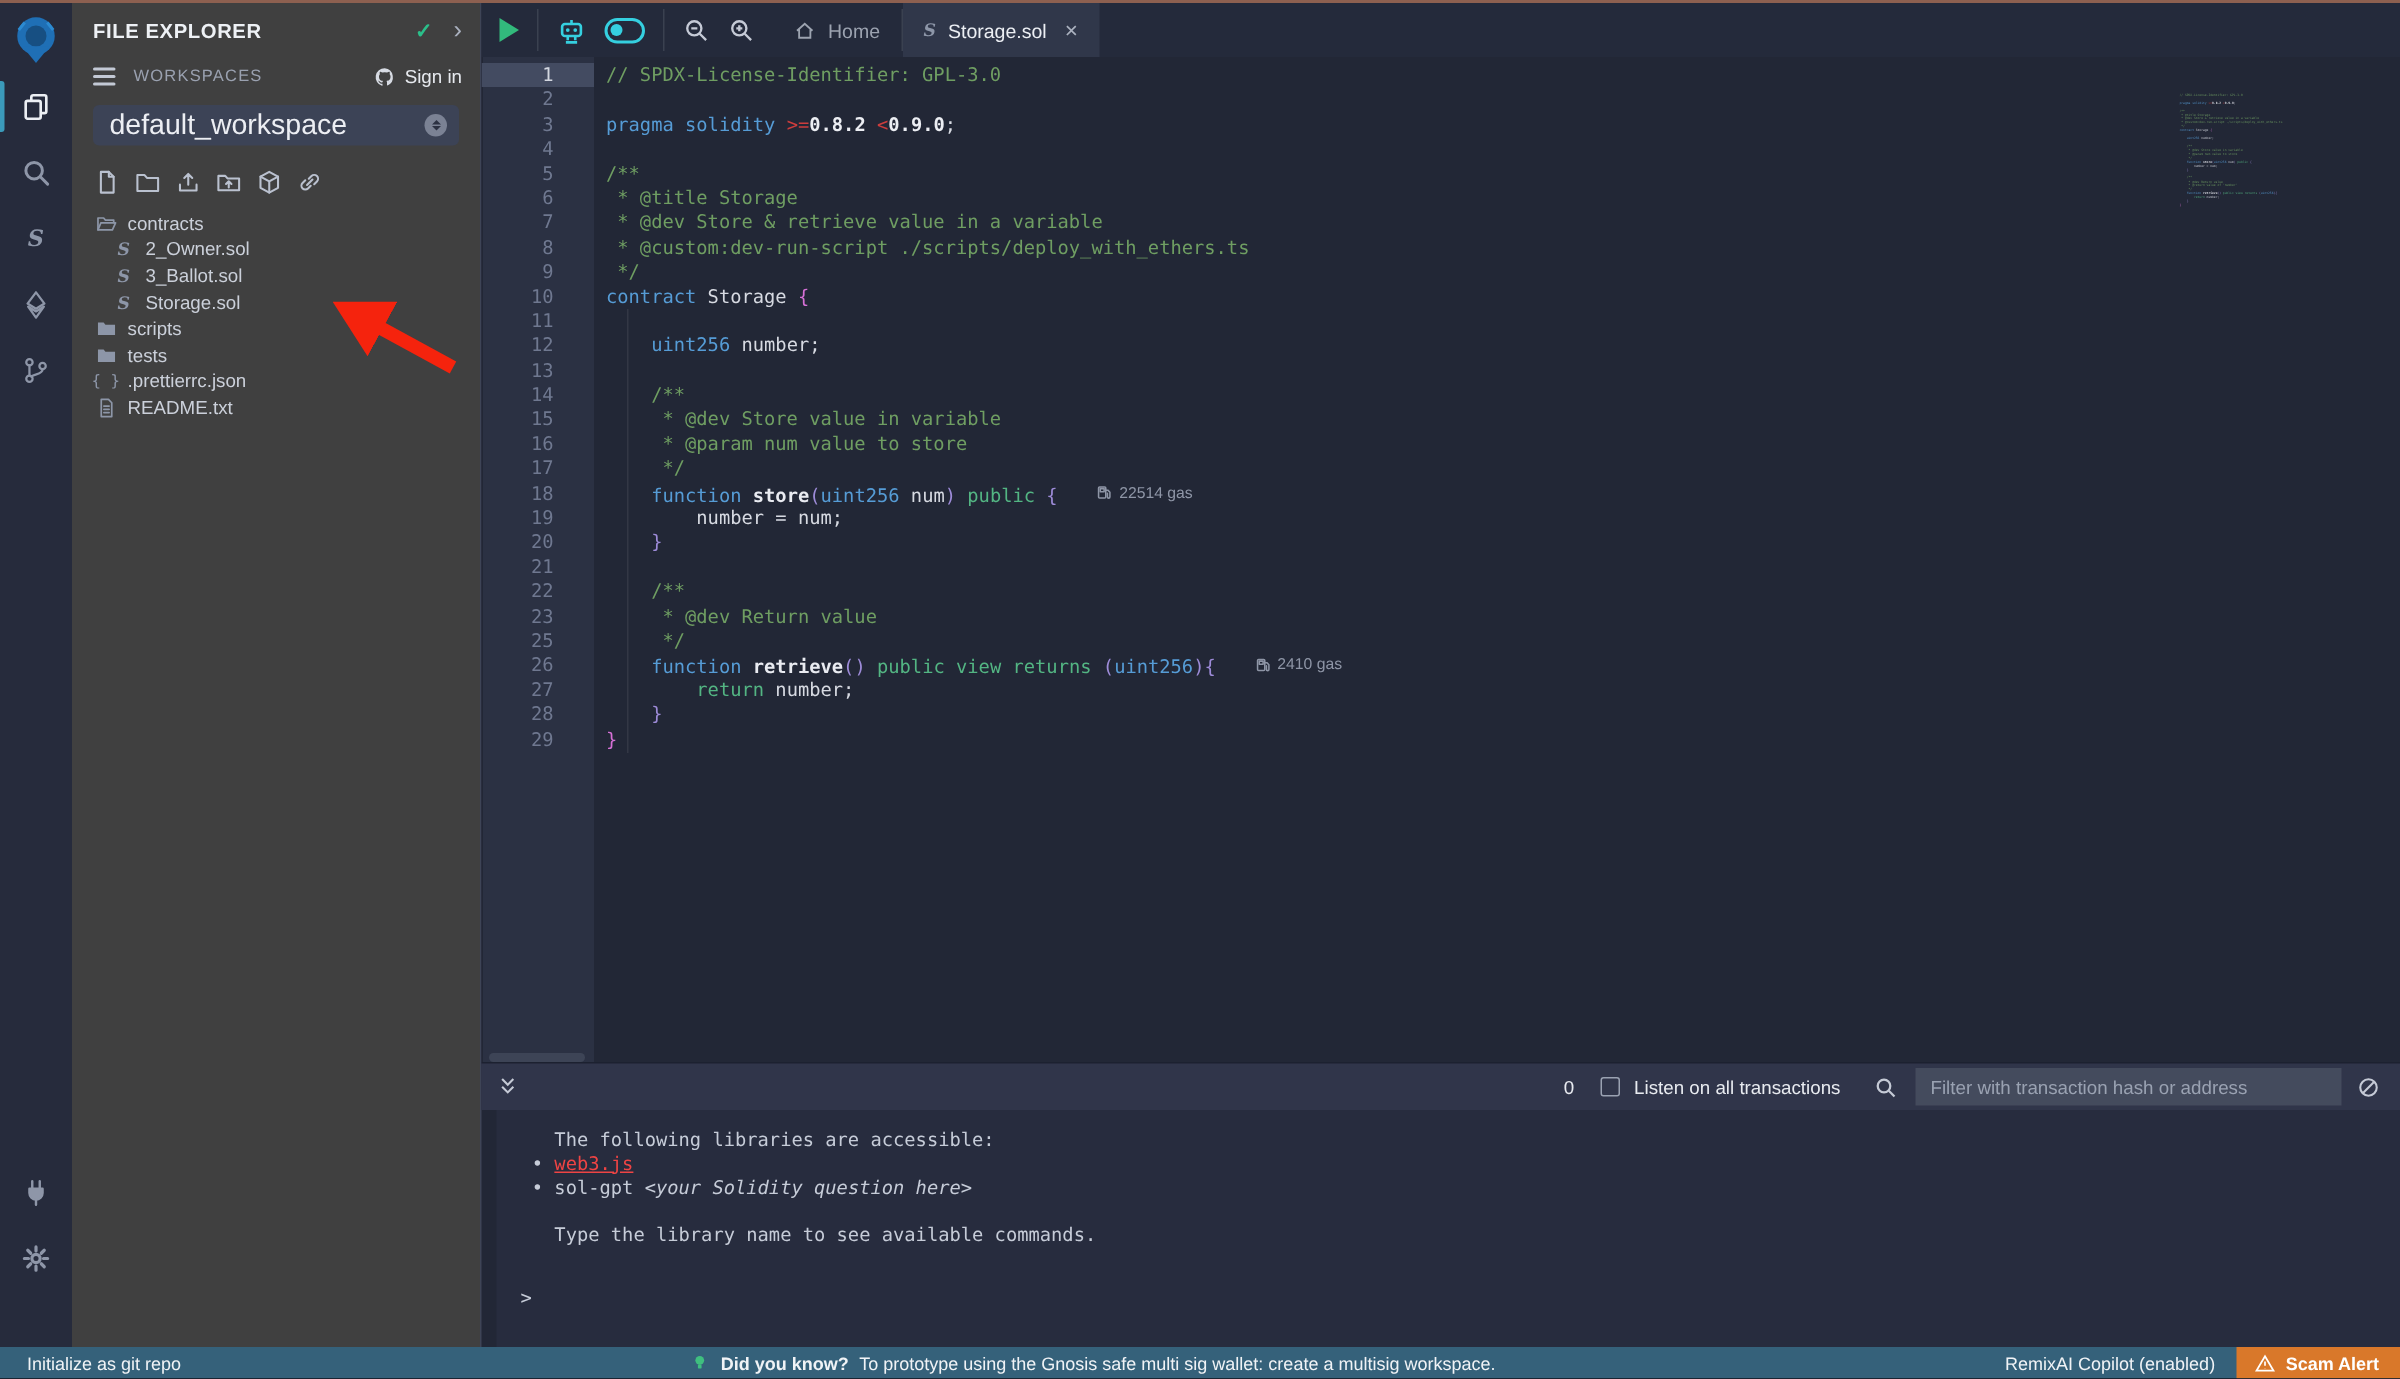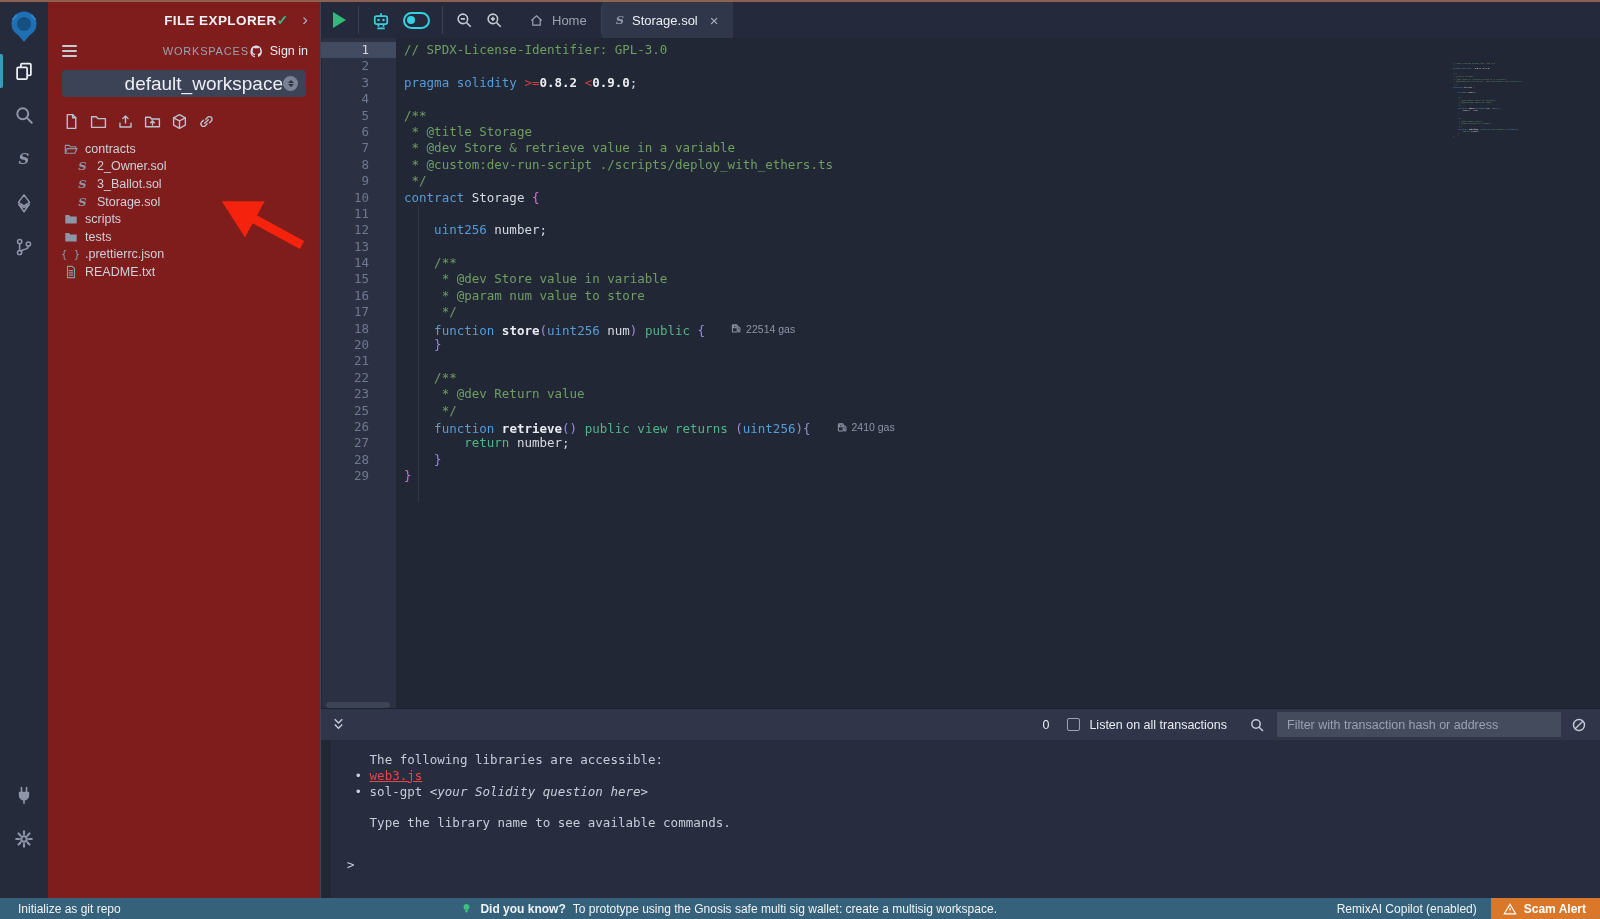--- a/index.html
+++ b/index.html
@@ -9,21 +9,21 @@
   
   .rail{position:absolute;left:0;top:2px;width:48px;height:896px;background:#262b3c;display:flex;flex-direction:column;align-items:center;}
   .rail-logo{width:36px;height:36px;margin-top:6px;cursor:pointer;}
   .rail-items{display:flex;flex-direction:column;align-items:center;margin-top:14px;gap:18px;}
   .rail-bottom{position:absolute;bottom:46px;left:0;width:48px;display:flex;flex-direction:column;align-items:center;gap:18px;}
   .rail-btn{position:relative;width:48px;height:26px;display:flex;align-items:center;justify-content:center;color:#8e96a8;cursor:pointer;}
   .rail-btn.active{color:#eceff4;}
   .rail-btn.active::before{content:"";position:absolute;left:0;top:-4px;width:3px;height:34px;background:#3b9aba;border-radius:0 2px 2px 0;}
   .rail-btn svg{width:20px;height:20px;}
   
-  .panel{position:absolute;left:48px;top:2px;width:272px;height:896px;background:#7f1d1d;text-align:right;}
+  .panel{position:absolute;left:48px;top:2px;width:272px;height:896px;background:#404040;}
   .panel-header{display:flex;align-items:center;padding:10px 12px 6px 14px;}
   .panel-title{font-size:13.5px;font-weight:bold;color:#eef1f5;letter-spacing:.4px;flex:1;}
   .hdr-check{color:#2bbf8a;font-size:14px;font-weight:bold;margin-right:14px;}
   .hdr-chev{color:#aab1bf;font-size:17px;line-height:10px;cursor:pointer;}
   .ws-row{display:flex;align-items:center;padding:8px 12px 6px 14px;}
   .burger{width:15px;cursor:pointer;margin-right:12px;}
   .burger div{height:2px;background:#c3c9d5;margin:3px 0;border-radius:1px;}
   .ws-label{flex:1;font-size:11px;color:#9aa1b0;letter-spacing:.8px;}
   .signin{display:flex;align-items:center;gap:6px;color:#e7eaef;font-size:12.5px;cursor:pointer;}
   .signin svg{width:15px;height:15px;color:#d7dbe3;}
@@ -363,20 +363,21 @@
           <div class="crow"><span class="ln">13</span><span class="lc"></span></div>
           <div class="crow"><span class="ln">14</span><span class="lc"><span class="tk-c">    /**</span></span></div>
           <div class="crow"><span class="ln">15</span><span class="lc"><span class="tk-c">     * @dev Store value in variable</span></span></div>
           <div class="crow"><span class="ln">16</span><span class="lc"><span class="tk-c">     * @param num value to store</span></span></div>
           <div class="crow"><span class="ln">17</span><span class="lc"><span class="tk-c">     */</span></span></div>
           <div class="crow"><span class="ln">18</span><span class="lc"><span class="tk-p">    </span><span class="tk-k">function</span><span class="tk-p"> </span><span class="tk-f">store</span><span class="tk-b2">(</span><span class="tk-t">uint256</span><span class="tk-p"> num</span><span class="tk-b2">)</span><span class="tk-p"> </span><span class="tk-g">public</span><span class="tk-p"> </span><span class="tk-b2">{</span><span class="gas"><svg viewBox="0 0 16 16" fill="none" stroke="currentColor" stroke-width="1.5" stroke-linecap="round" stroke-linejoin="round">
                   <rect x="2" y="2.5" width="7" height="10.5" rx="1"></rect>
                   <rect x="3.6" y="4" width="3.8" height="3"></rect>
                   <path d="M9 5.5h2l2 2v4.5a1.2 1.2 0 0 1-2.4 0V8.5"></path>
                 </svg>22514 gas</span></span></div>
+          <div class="crow"><span class="ln">19</span><span class="lc"><span class="tk-p">        number = num;</span></span></div>
           <div class="crow"><span class="ln">20</span><span class="lc"><span class="tk-p">    </span><span class="tk-b2">}</span></span></div>
           <div class="crow"><span class="ln">21</span><span class="lc"></span></div>
           <div class="crow"><span class="ln">22</span><span class="lc"><span class="tk-c">    /**</span></span></div>
           <div class="crow"><span class="ln">23</span><span class="lc"><span class="tk-c">     * @dev Return value</span></span></div>
           <div class="crow"><span class="ln">25</span><span class="lc"><span class="tk-c">     */</span></span></div>
           <div class="crow"><span class="ln">26</span><span class="lc"><span class="tk-p">    </span><span class="tk-k">function</span><span class="tk-p"> </span><span class="tk-f">retrieve</span><span class="tk-b2">()</span><span class="tk-p"> </span><span class="tk-g">public</span><span class="tk-p"> </span><span class="tk-g">view</span><span class="tk-p"> </span><span class="tk-g">returns</span><span class="tk-p"> </span><span class="tk-b2">(</span><span class="tk-t">uint256</span><span class="tk-b2">){</span><span class="gas"><svg viewBox="0 0 16 16" fill="none" stroke="currentColor" stroke-width="1.5" stroke-linecap="round" stroke-linejoin="round">
                   <rect x="2" y="2.5" width="7" height="10.5" rx="1"></rect>
                   <rect x="3.6" y="4" width="3.8" height="3"></rect>
                   <path d="M9 5.5h2l2 2v4.5a1.2 1.2 0 0 1-2.4 0V8.5"></path>
                 </svg>2410 gas</span></span></div>

